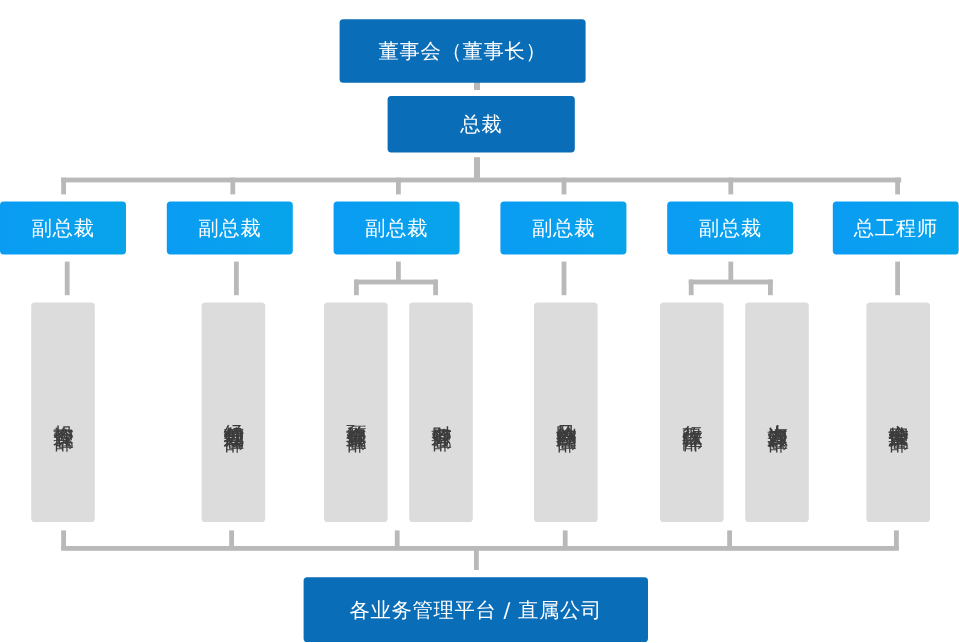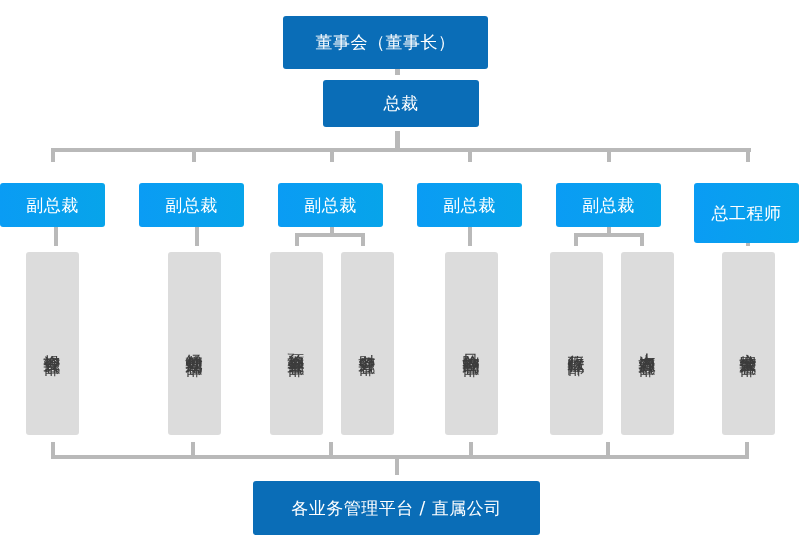--- a/index.html
+++ b/index.html
@@ -2,21 +2,21 @@
 <html><head>
 <meta charset="utf-8">
 <style>
   html, body { margin:0; padding:0; background:#ffffff; }
   body { width:799px; height:536px; position:relative; overflow:hidden;
          font-family:"DejaVu Sans", "Liberation Sans", sans-serif; }
   .line { position:absolute; background:#b9b9b9; }
   .box { position:absolute; box-sizing:border-box; display:flex; align-items:center; justify-content:center;
          color:#ffffff; border-radius:3px; }
   .dark { background:#0a6db7; }
-  .light { background:linear-gradient(90deg,#0a9cf4,#07a4ea);margin-top:15px; }
+  .light { background:linear-gradient(90deg,#0a9cf4,#07a4ea); }
   .box span { font-size:17px; letter-spacing:0.5px; }
   .dept { position:absolute; box-sizing:border-box; background:#dcdcdc; border-radius:3px;
           display:flex; align-items:center; justify-content:center; color:#3c3c3c; }
   .dept span { writing-mode:vertical-rl; text-orientation:upright; font-size:17px; line-height:18px; letter-spacing:1px; }
 </style>
 </head>
 <body>
 
 <div class="line" style="left:395px;top:60px;width:5px;height:15px;"></div>
 <div class="line" style="left:395px;top:131px;width:5px;height:19px;"></div>
@@ -65,21 +65,21 @@
 </div>
 <div class="box light" style="left:278px;top:168px;width:105px;height:44px;">
   <span>副总裁</span>
 </div>
 <div class="box light" style="left:417px;top:168px;width:105px;height:44px;">
   <span>副总裁</span>
 </div>
 <div class="box light" style="left:556px;top:168px;width:105px;height:44px;">
   <span>副总裁</span>
 </div>
-<div class="box light" style="left:694px;top:168px;width:105px;height:60px;">
+<div class="box light" style="left:694px;top:168px;width:105px;height:44px;">
   <span>总工程师</span>
 </div>
 
 <div class="dept" style="left:26px;top:252px;width:53px;height:183px;">
   <span>投资管理部</span>
 </div>
 <div class="dept" style="left:168px;top:252px;width:53px;height:183px;">
   <span>经营规划管理部</span>
 </div>
 <div class="dept" style="left:270px;top:252px;width:53px;height:183px;">

